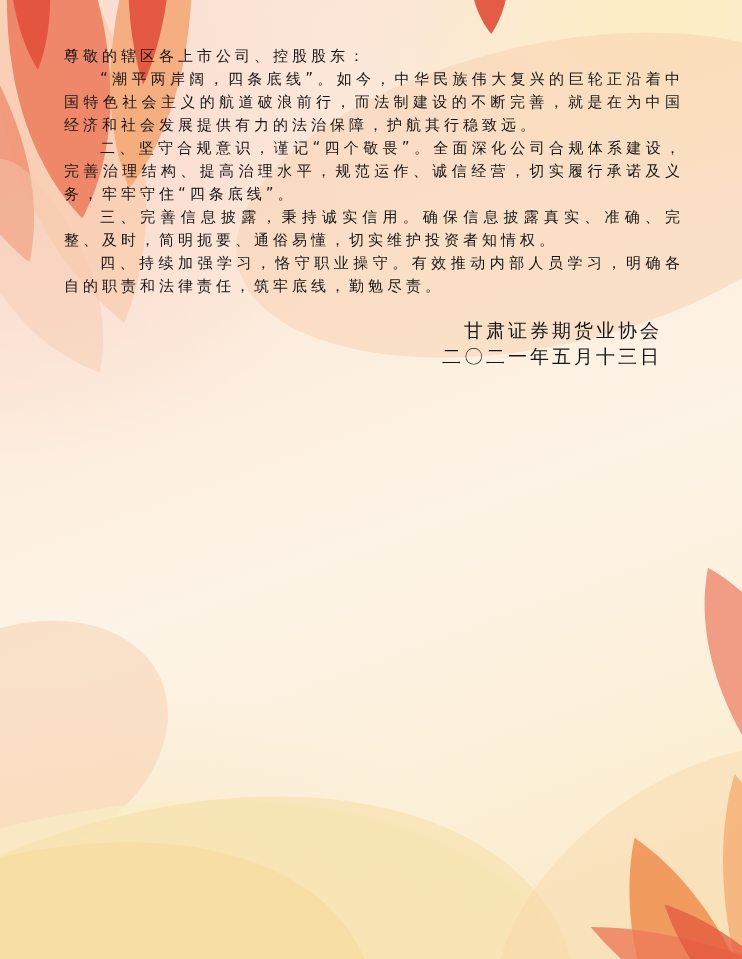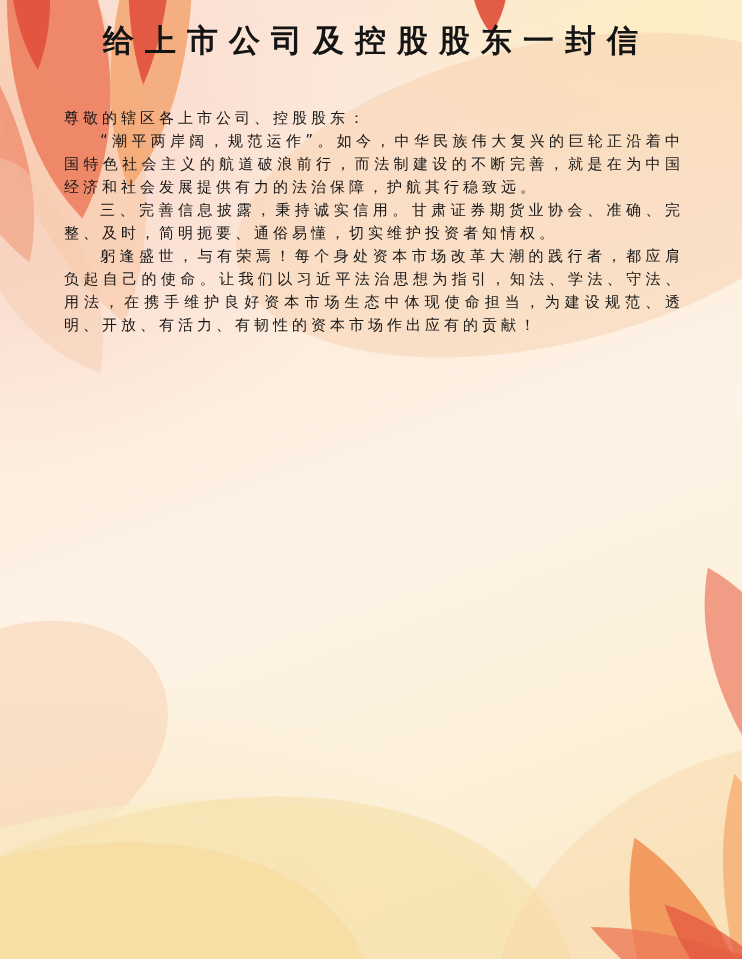--- a/index.html
+++ b/index.html
@@ -79,23 +79,27 @@
     <g>
       <ellipse cx="700" cy="920" rx="230" ry="140" fill="#f8d8a8" opacity="0.45" transform="rotate(-35 700 920)"></ellipse>
       <use href="#petal" fill="#f6ad72" opacity="0.8" transform="translate(770,940) rotate(-12) scale(1.0,1.7)"></use>
       <use href="#petal" fill="#f19355" opacity="0.9" transform="translate(700,1000) rotate(-22) scale(1.25,1.75)"></use>
       <use href="#petal" fill="#ec7a58" opacity="0.8" transform="translate(790,1020) rotate(-65) scale(1.1,2.2)"></use>
       <use href="#petal" fill="#e2543c" opacity="0.7" transform="translate(760,1000) rotate(-45) scale(0.75,1.35)"></use>
     </g>
   </svg>
 
   <div class="content">
-    <h1 class="title">给上市公司及控股股东一封信</h1>
 
     <div class="letter-body">
         <p class="para">尊敬的辖区各上市公司、控股股东：</p>
-        <p class="para indent">“潮平两岸阔，规范运作”。如今，中华民族伟大复兴的巨轮正沿着中国特色社会主义的航道破浪前行，而法制建设的不断完善，就是在为中国经济和社会发展提供有力的法治保障，护航其行稳致远。</p>
-        <p class="para indent">三、完善信息披露，秉持诚实信用。甘肃证券期货业协会、准确、完整、及时，简明扼要、通俗易懂，切实维护投资者知情权。</p>
-        <p class="para indent">躬逢盛世，与有荣焉！每个身处资本市场改革大潮的践行者，都应肩负起自己的使命。让我们以习近平法治思想为指引，知法、学法、守法、用法，在携手维护良好资本市场生态中体现使命担当，为建设规范、透明、开放、有活力、有韧性的资本市场作出应有的贡献！</p>
+        <p class="para indent">“潮平两岸阔，四条底线”。如今，中华民族伟大复兴的巨轮正沿着中国特色社会主义的航道破浪前行，而法制建设的不断完善，就是在为中国经济和社会发展提供有力的法治保障，护航其行稳致远。</p>
+        <p class="para indent">二、坚守合规意识，谨记“四个敬畏”。全面深化公司合规体系建设，完善治理结构、提高治理水平，规范运作、诚信经营，切实履行承诺及义务，牢牢守住“四条底线”。</p>
+        <p class="para indent">三、完善信息披露，秉持诚实信用。确保信息披露真实、准确、完整、及时，简明扼要、通俗易懂，切实维护投资者知情权。</p>
+        <p class="para indent">四、持续加强学习，恪守职业操守。有效推动内部人员学习，明确各自的职责和法律责任，筑牢底线，勤勉尽责。</p>
       </div>
 
+    <div class="signature">
+      <div>甘肃证券期货业协会</div>
+      <div>二〇二一年五月十三日</div>
+    </div>
   </div>
 </div>
 
 </body></html>

